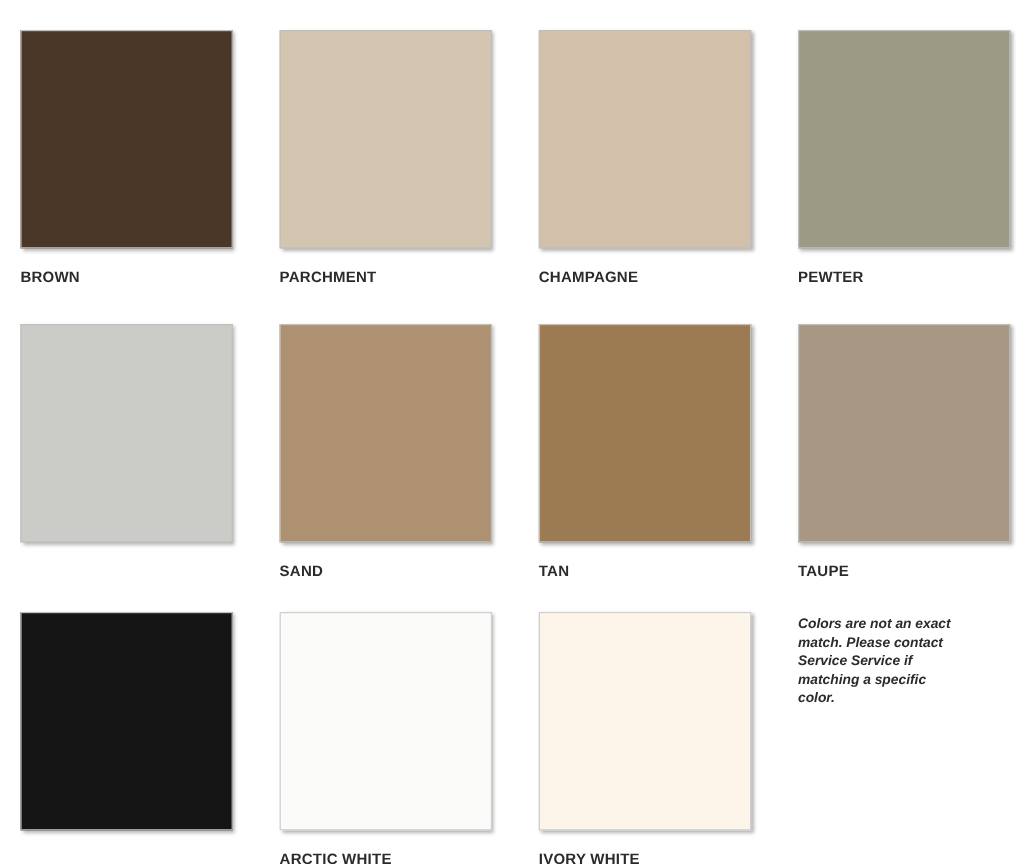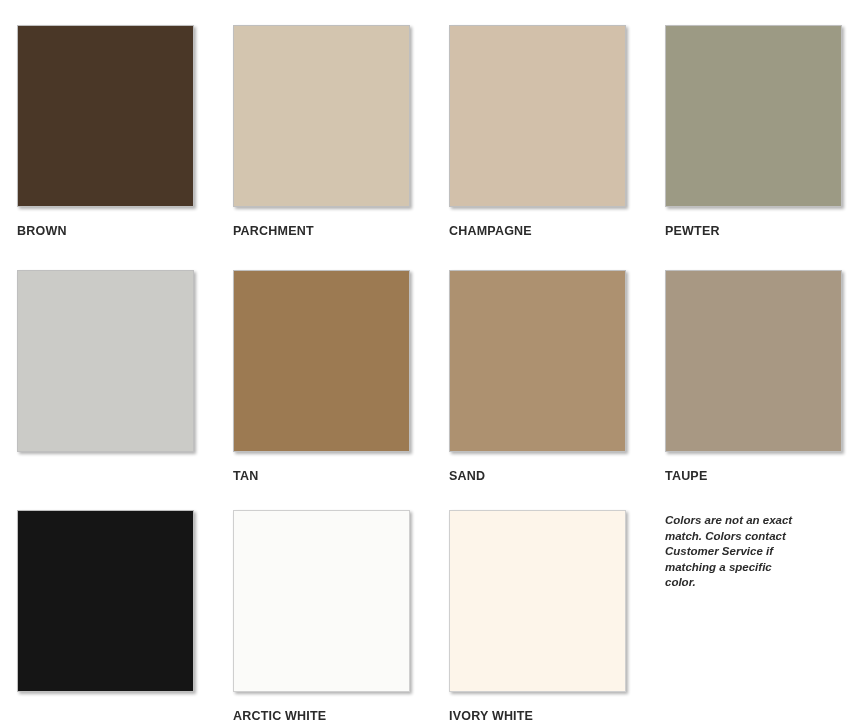--- a/index.html
+++ b/index.html
@@ -94,41 +94,41 @@
     </div>
     <div class="swatch-cell">
       <div class="swatch-chip" style="background-color: rgb(156, 154, 132);"></div>
       <div class="swatch-label">PEWTER</div>
     </div>
 
     <div class="swatch-cell">
       <div class="swatch-chip" style="background-color: rgb(203, 203, 199);"></div>
     </div>
     <div class="swatch-cell">
+      <div class="swatch-chip" style="background-color: rgb(173, 145, 112);"></div>
+      <div class="swatch-label">SAND</div>
+    </div>
+    <div class="swatch-cell">
       <div class="swatch-chip" style="background-color: rgb(156, 122, 82);"></div>
       <div class="swatch-label">TAN</div>
-    </div>
-    <div class="swatch-cell">
-      <div class="swatch-chip" style="background-color: rgb(173, 145, 112);"></div>
-      <div class="swatch-label">SAND</div>
     </div>
     <div class="swatch-cell">
       <div class="swatch-chip" style="background-color: rgb(168, 152, 131);"></div>
       <div class="swatch-label">TAUPE</div>
     </div>
 
     <div class="swatch-cell">
       <div class="swatch-chip" style="background-color: rgb(21, 21, 21);"></div>
     </div>
     <div class="swatch-cell">
       <div class="swatch-chip light-edge" style="background-color: rgb(251, 251, 249);"></div>
       <div class="swatch-label">ARCTIC WHITE</div>
     </div>
     <div class="swatch-cell">
       <div class="swatch-chip light-edge" style="background-color: rgb(253, 245, 234);"></div>
       <div class="swatch-label">IVORY WHITE</div>
     </div>
     <div class="note-cell">
-      <p class="disclaimer">Colors are not an exact match. Colors contact Customer Service if matching a specific color.</p>
+      <p class="disclaimer">Colors are not an exact match. Please contact Service Service if matching a specific color.</p>
     </div>
 
   </div>
 </div>
 
 </body></html>

